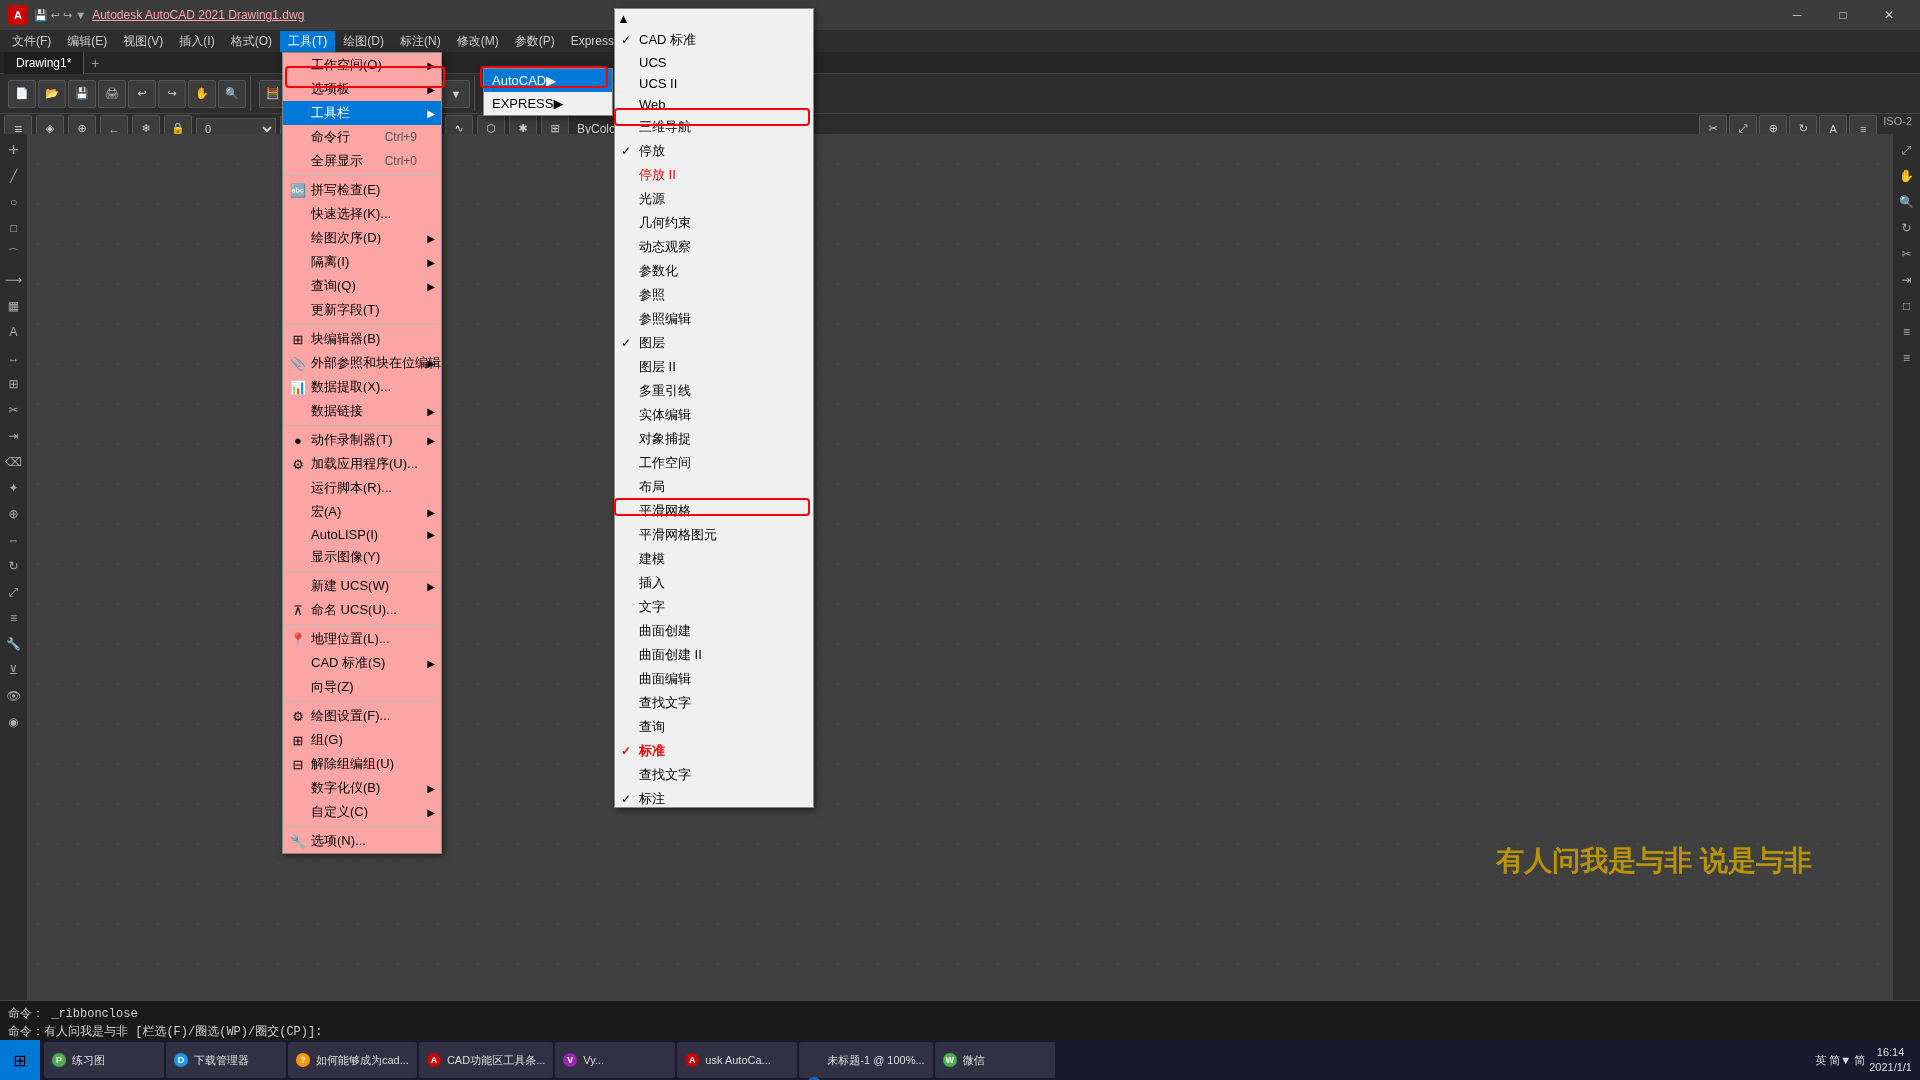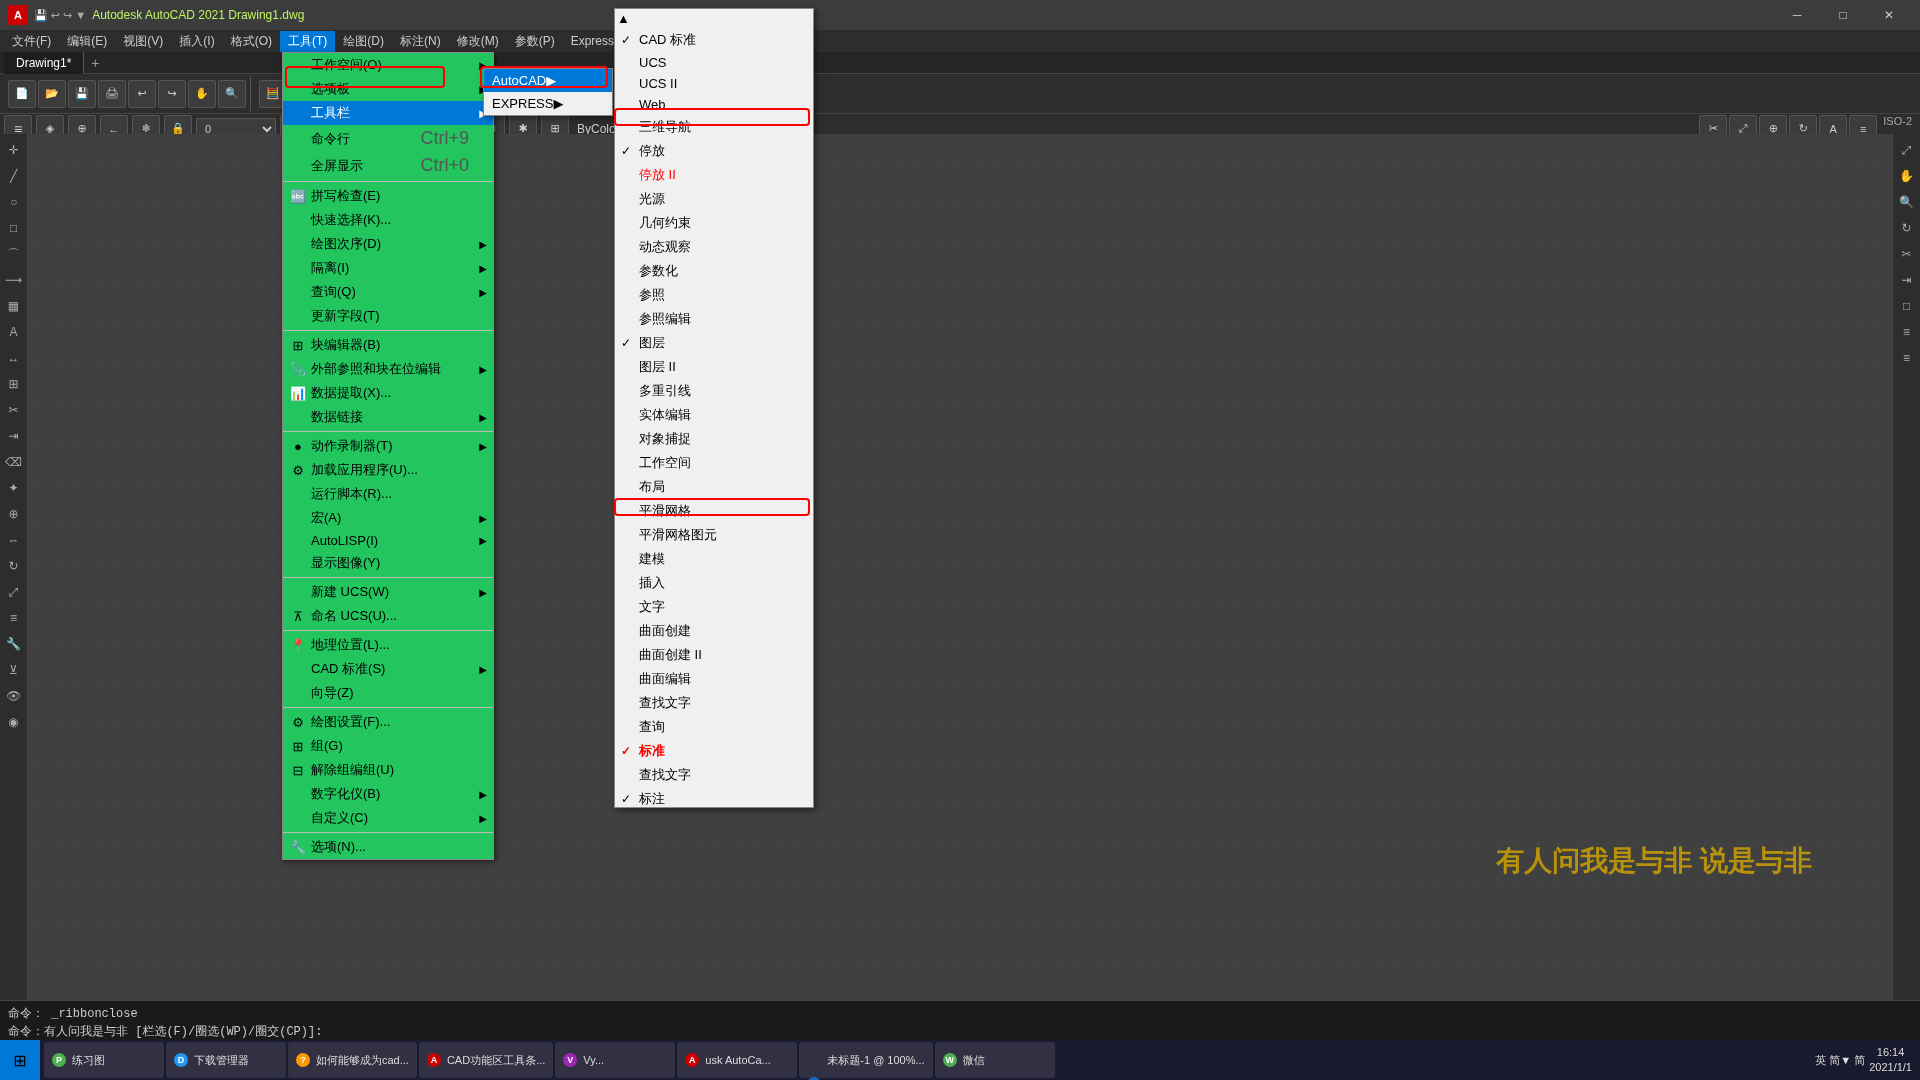--- a/index.html
+++ b/index.html
@@ -25,21 +25,21 @@
       font-size: 12px;
     }
     #title-bar .left { display: flex; align-items: center; gap: 6px; }
     #title-bar .left .app-icon {
       width: 20px; height: 20px;
       background: #c00;
       color: white;
       display: flex; align-items: center; justify-content: center;
       font-weight: bold; font-size: 11px; border-radius: 2px;
     }
-    #title-bar .title { color: #bef264; }
+    #title-bar .title { color: #fca5a5; text-decoration: underline; }
     #title-bar .window-controls { display: flex; gap: 0; }
     #title-bar .window-controls span {
       width: 46px; height: 30px;
       display: flex; align-items: center; justify-content: center;
       cursor: pointer; color: #ccc; font-size: 12px;
     }
 
     
     #menu-bar {
       height: 22px;
@@ -294,22 +294,22 @@
     .taskbar-clock {
       text-align: center;
       line-height: 1.4;
     }
 
     
     #tools-menu {
       position: absolute;
       left: 282px;
       top: 52px;
-      width: 212px;
-      background: #22c55e;
+      width: 160px;
+      background: #fca5a5;
       border: 1px solid #888;
       box-shadow: 2px 2px 6px rgba(0,0,0,0.5);
       z-index: 100;
       color: #000;
       font-size: 13px;
     }
     #tools-menu .mitem {
       display: flex;
       align-items: center;
       padding: 3px 8px 3px 28px;
@@ -319,21 +319,21 @@
     }
     #tools-menu .mitem.highlighted { background: #0078d7; color: white; }
     #tools-menu .mitem .arrow {
       position: absolute; right: 6px;
       font-size: 10px;
     }
     #tools-menu .mitem .shortcut {
       margin-left: auto;
       padding-right: 16px;
       color: #555;
-      font-size: 18px;
+      font-size: 12px;
     }
     #tools-menu .sep {
       height: 1px;
       background: #bbb;
       margin: 2px 0;
     }
     #tools-menu .mitem .icon-placeholder {
       position: absolute;
       left: 6px;
       width: 18px; height: 18px;

